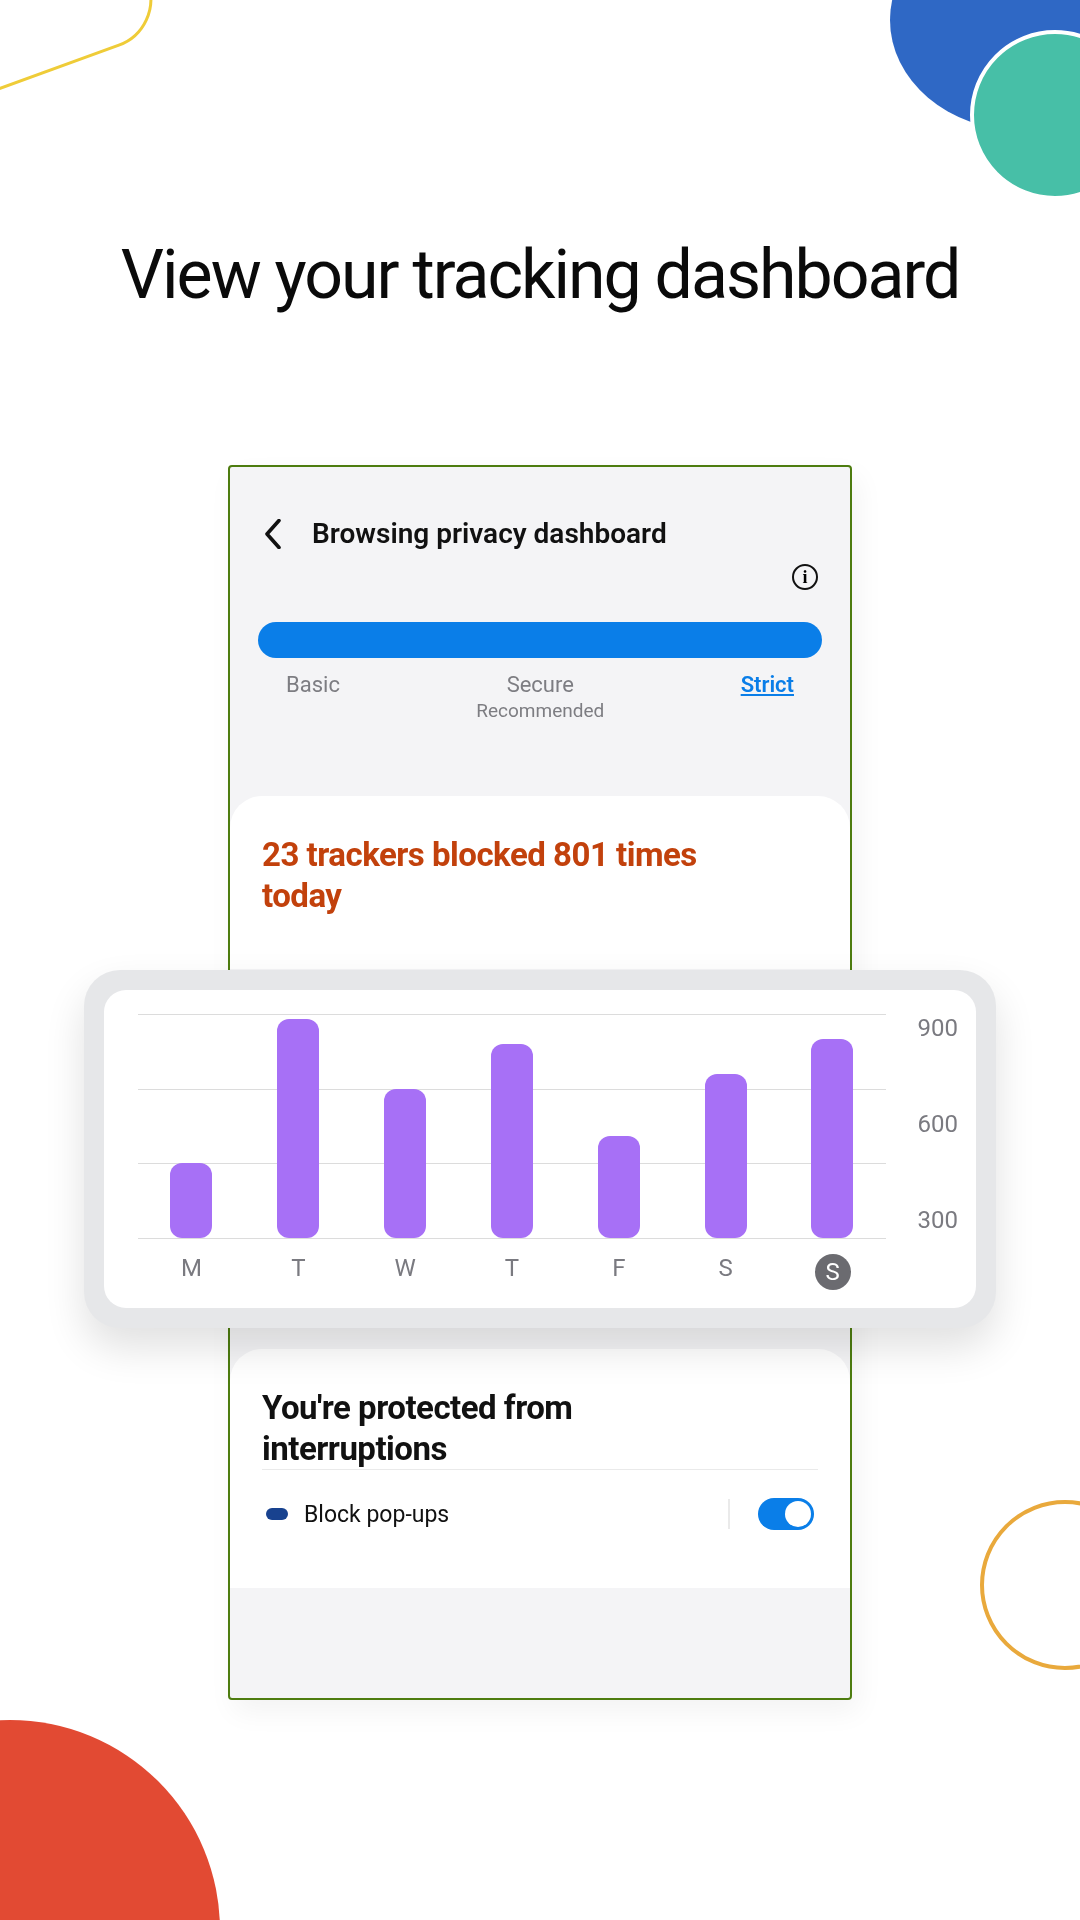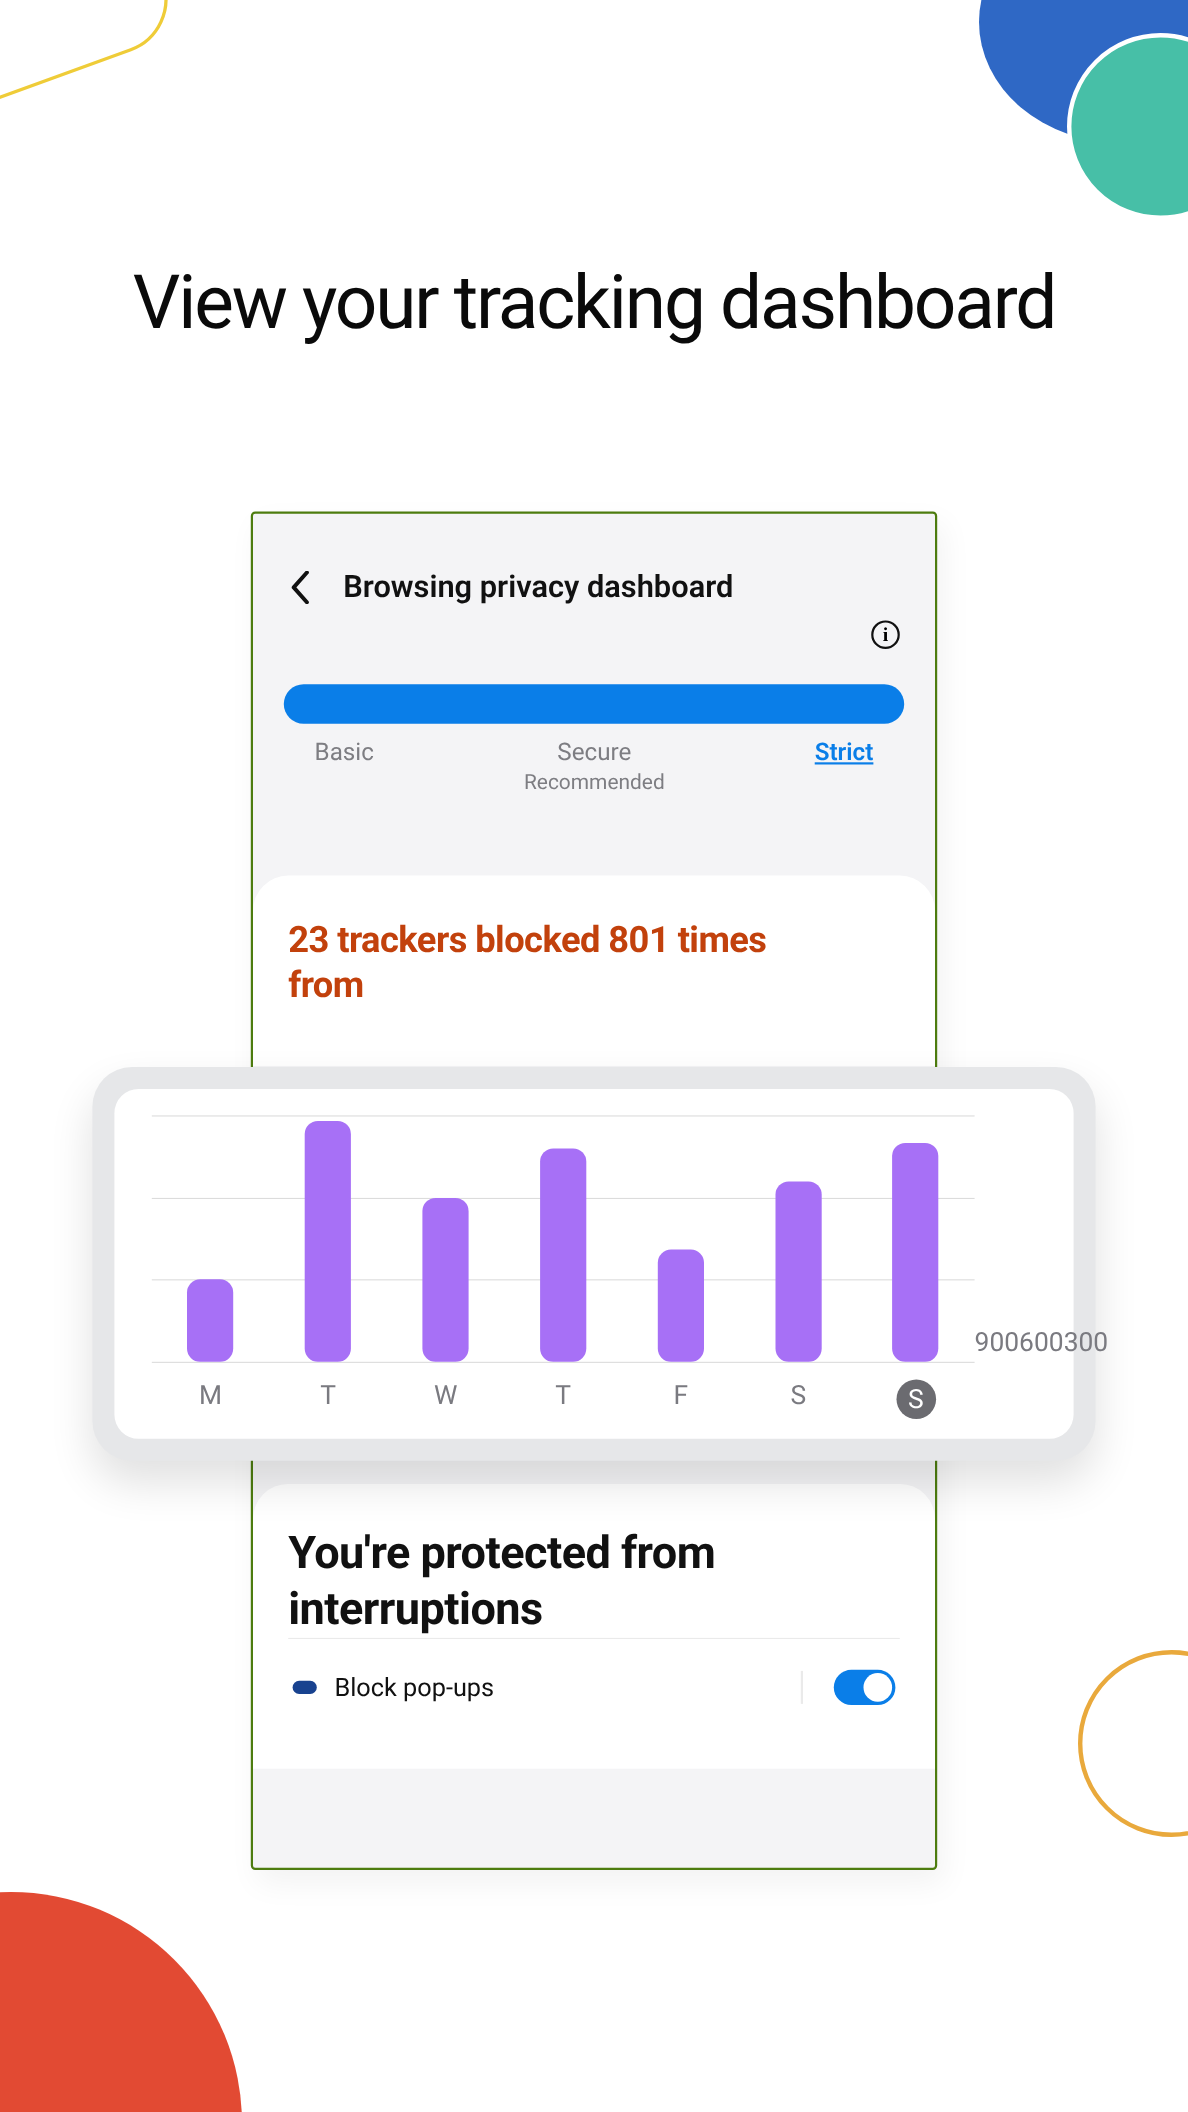--- a/index.html
+++ b/index.html
@@ -139,21 +139,21 @@
   line-height: 1.25;
 }
 
 .card2 {
   margin-top: 380px;
   background: #ffffff;
   border-radius: 32px 32px 0 0;
   padding: 38px 32px 30px 32px;
 }
 .protect-title {
-  font-size: 41px;
+  font-size: 33px;
   font-weight: 700;
   color: #111;
   line-height: 1.25;
   letter-spacing: -0.5px;
 }
 
 .setting-row {
   display: flex;
   align-items: center;
   padding: 28px 4px;
@@ -220,21 +220,21 @@
   align-items: flex-end;
 }
 .bar {
   width: 42px;
   background: #a770f6;
   border-radius: 12px 12px 12px 12px;
 }
 .y-axis {
   width: 72px;
   display: flex;
-  flex-direction: row;
+  flex-direction: column;
   justify-content: space-between;
   align-items: flex-end;
   font-size: 24px;
   color: #7a7a80;
   padding-bottom: 4px;
   padding-top: 0;
 }
 .x-row {
   margin-top: 16px;
   display: flex;
@@ -290,21 +290,21 @@
       </div>
       <div class="level-item active">
         <div>Strict</div>
       </div>
     </div>
   </div>
 
   <div class="card">
     <div class="tracker-title">
       <span>23 trackers blocked 801 times</span><br>
-      <span>from</span>
+      <span>today</span>
     </div>
   </div>
 
   <div class="card2">
     <div class="protect-title">
       <span>You're protected from</span><br>
       <span>interruptions</span>
     </div>
 
 

